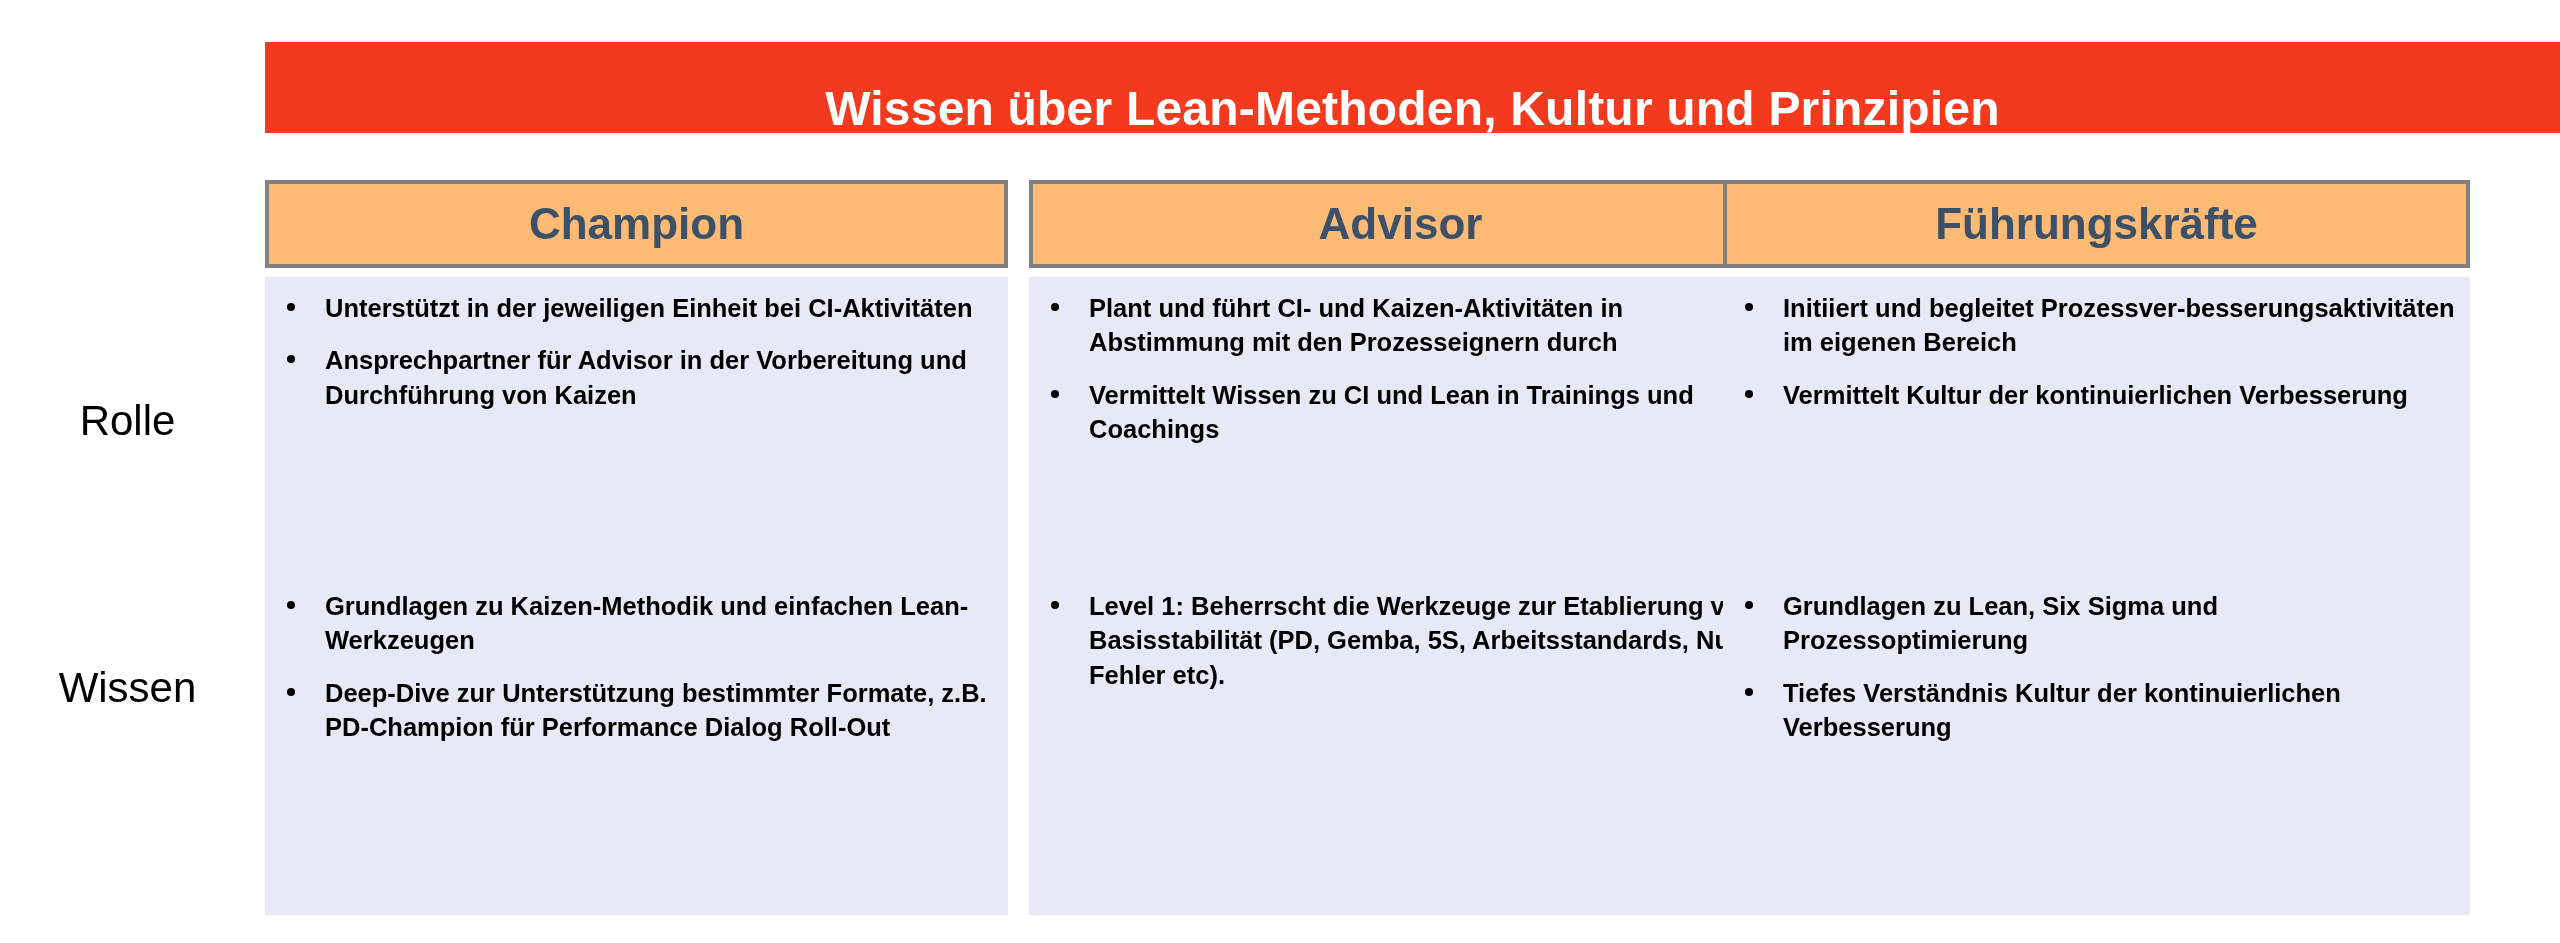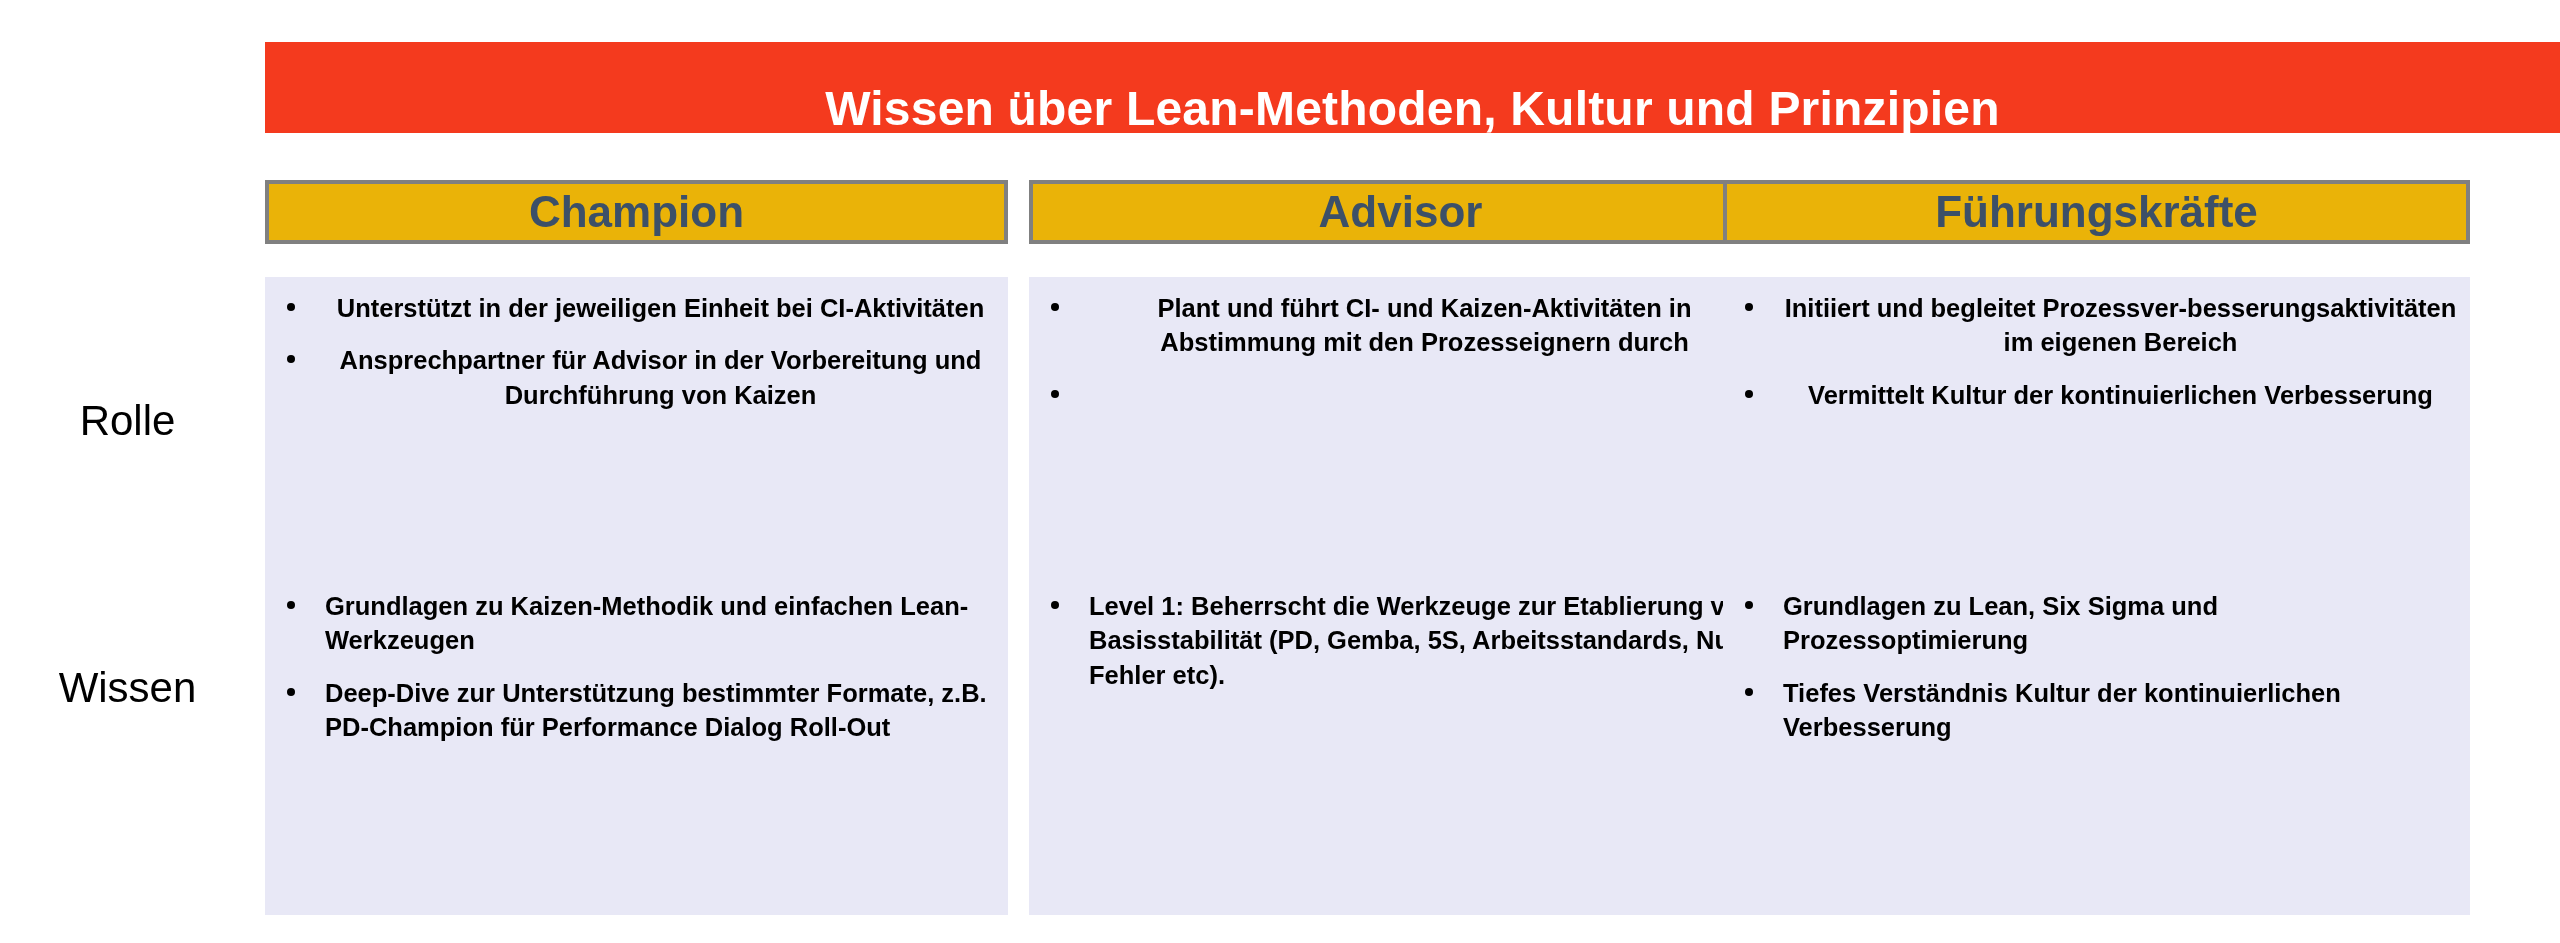--- a/index.html
+++ b/index.html
@@ -44,22 +44,22 @@
     font-size: 48px;
     letter-spacing: 0.2px;
     white-space: nowrap;
     line-height: 1;
   }
 
   
   .col-header {
     position: absolute;
     top: 180px;
-    height: 64px;
-    background: #eab308;
+    height: 88px;
+    background: #fdba74;
     border: 4px solid #808080;
     box-sizing: border-box;
     display: flex;
     align-items: center;
     justify-content: center;
   }
   .col-header .col-header-text {
     color: #3c5068;
     font-family: "Liberation Sans", sans-serif;
     font-weight: bold;
@@ -87,21 +87,21 @@
   .row-label-rolle  { top: 400px; }
   .row-label-wissen { top: 667px; }
 
   
   .cell {
     position: absolute;
     background: #e8e8f6;
     box-sizing: border-box;
     padding: 14px 12px 10px 0px;
   }
-  .cell-row-1 { top: 277px; height: 348px; text-align: center; }
+  .cell-row-1 { top: 277px; height: 348px; }
   .cell-row-2 { top: 575px; height: 340px; }
 
   .bullet-list {
     list-style: none;
     margin: 0;
     padding: 0;
   }
   .bullet-item {
     position: relative;
     padding-left: 60px;
@@ -147,21 +147,21 @@
 
   <div class="cell cell-row-1 col-1">
     <ul class="bullet-list">
         <li class="bullet-item"><span class="bullet-dot"></span><span>Unterstützt in der jeweiligen Einheit bei CI-Aktivitäten</span></li>
         <li class="bullet-item"><span class="bullet-dot"></span><span>Ansprechpartner für Advisor in der Vorbereitung und Durchführung von Kaizen</span></li>
       </ul>
   </div>
   <div class="cell cell-row-1 col-2">
     <ul class="bullet-list">
         <li class="bullet-item"><span class="bullet-dot"></span><span>Plant und führt CI- und Kaizen-Aktivitäten in Abstimmung mit den Prozesseignern durch</span></li>
-        <li class="bullet-item"><span class="bullet-dot"></span></li>
+        <li class="bullet-item"><span class="bullet-dot"></span><span>Vermittelt Wissen zu CI und Lean in Trainings und Coachings</span></li>
       </ul>
   </div>
   <div class="cell cell-row-1 col-3">
     <ul class="bullet-list">
         <li class="bullet-item"><span class="bullet-dot"></span><span>Initiiert und begleitet Prozessver-besserungsaktivitäten im eigenen Bereich</span></li>
         <li class="bullet-item"><span class="bullet-dot"></span><span>Vermittelt Kultur der kontinuierlichen Verbesserung</span></li>
       </ul>
   </div>
 
   <div class="cell cell-row-2 col-1">

